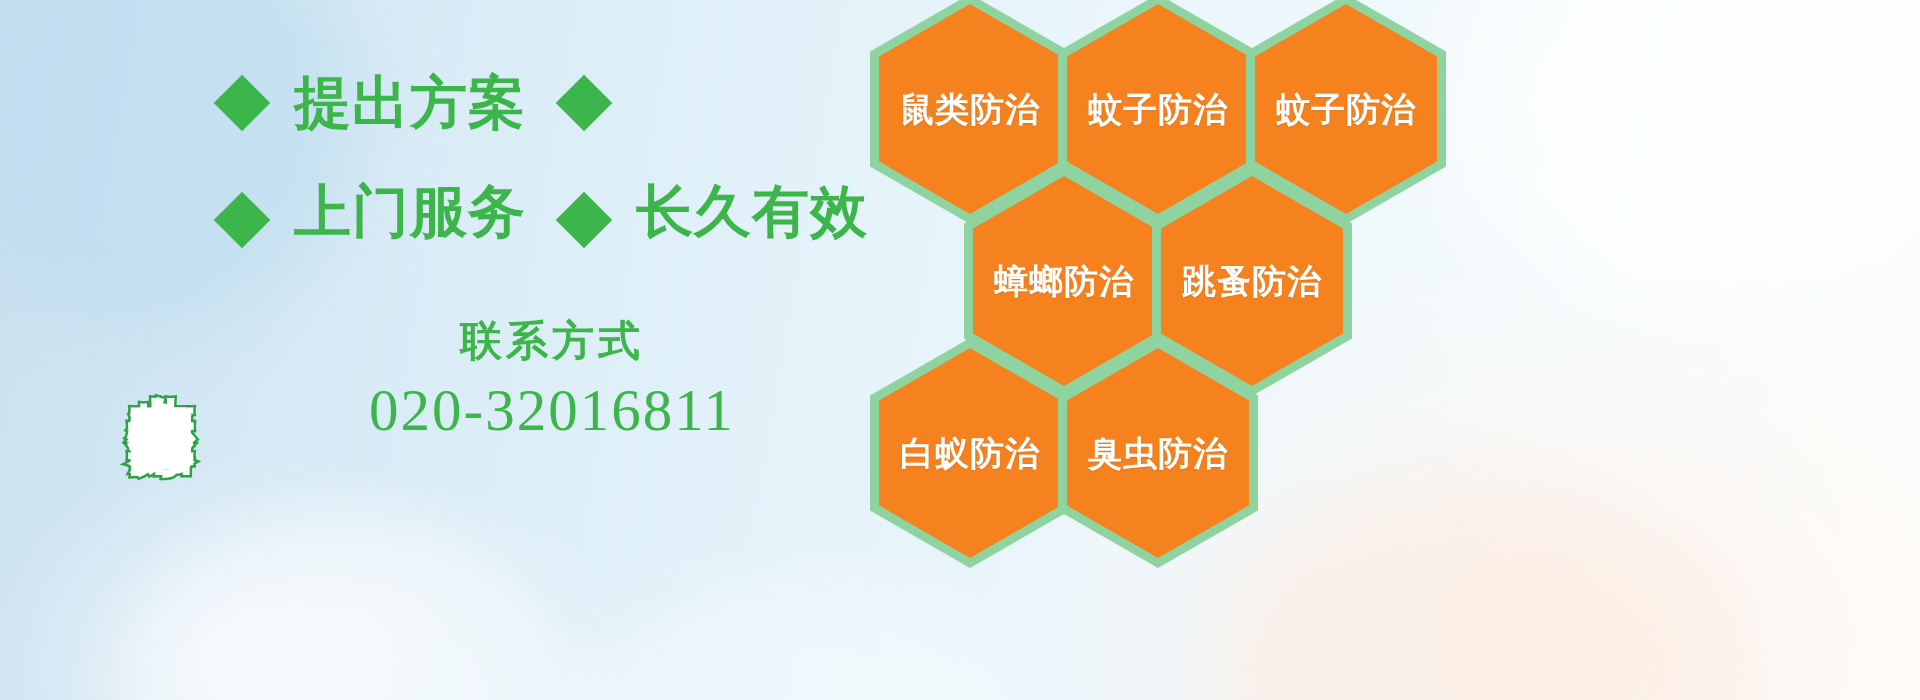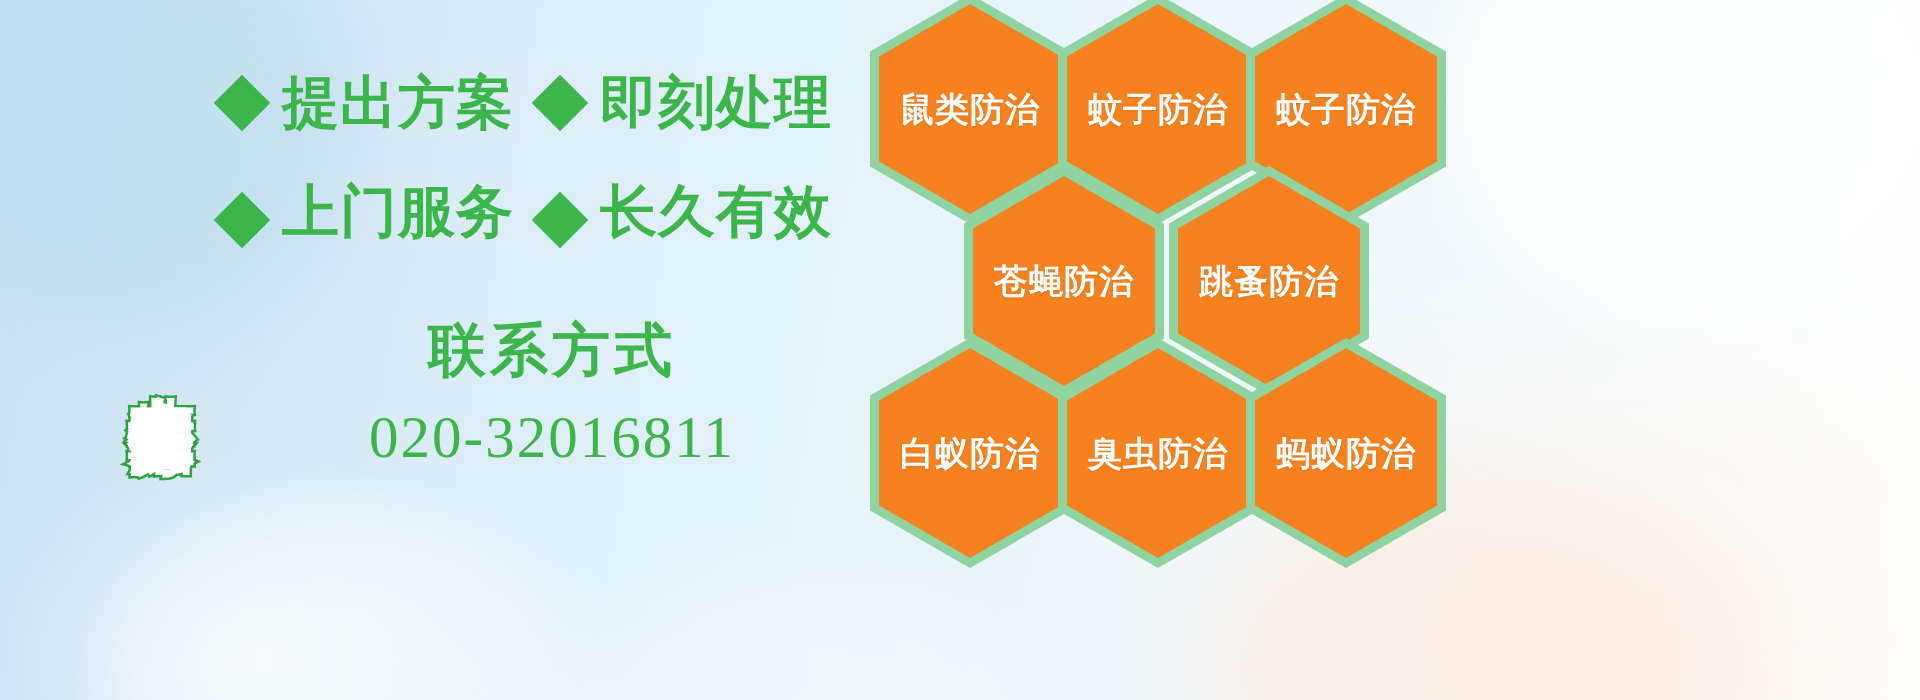--- a/index.html
+++ b/index.html
@@ -52,20 +52,21 @@
   }
   .feature-row {
     display:flex;
     align-items:center;
     color:#3cb54a;
     font-size:57px;
     font-weight:bold;
     letter-spacing:1px;
     line-height:1;
     white-space:nowrap;
+    gap:12px;
   }
   .feature-row + .feature-row { margin-top:52px;align-items:flex-end; }
   .diamond {
     display:inline-block;
     width:40px; height:40px;
     background:#3cb54a;
     transform:rotate(45deg);
     flex:0 0 auto;
     margin-right:20px;
   }
@@ -74,25 +75,25 @@
 
   
   .contact-block {
     position:absolute;
     left:222px; top:318px;
     width:660px;
     text-align:center;
     color:#3cb54a;
   }
   .contact-title {
-    font-size:58px;
+    font-size:42px;
     font-weight:bold;
     letter-spacing:4px;
     line-height:1.1;
-    margin-bottom:18px;
+    margin-bottom:9px;
   }
   .contact-phone {
     font-size:59px;
     font-weight:normal;
     letter-spacing:2px;
     line-height:1.28;
     font-family:Liberation Serif, serif;
   }
 
   
@@ -129,21 +130,21 @@
     line-height:1;
     text-shadow:0 1px 2px rgba(150,70,0,0.18);
   }
 
   
   .hex-0 { left:8px;   top:8px; }
   .hex-1 { left:196px; top:8px; }
   .hex-2 { left:384px; top:8px; }
   
   .hex-3 { left:102px; top:180px; }
-  .hex-4 { left:307px; top:180px; }
+  .hex-4 { left:290px; top:180px; }
   
   .hex-5 { left:8px;   top:352px; }
   .hex-6 { left:196px; top:352px; }
   .hex-7 { left:384px; top:352px; }
 </style>
 </head>
 <body>
 
 <div class="bg-layer">
   <span class="blob blob-a"></span>
@@ -154,21 +155,20 @@
 </div>
 
 <div class="vertical-title">专业有害生物防治服务</div>
 
 <div class="copy-block">
 
   <div class="feature-row">
     <span class="diamond"></span>
     <span class="feature-text">提出方案</span>
     <span class="diamond"></span>
-    <span class="feature-text last">即刻处理</span>
   </div>
 
   <div class="feature-row">
     <span class="diamond"></span>
     <span class="feature-text">上门服务</span>
     <span class="diamond"></span>
     <span class="feature-text last">长久有效</span>
   </div>
 
 </div>
@@ -193,21 +193,21 @@
   </div>
 
   <div class="hex hex-2">
     <div class="hex-inner">
       <span class="hex-label">蚊子防治</span>
     </div>
   </div>
 
   <div class="hex hex-3">
     <div class="hex-inner">
-      <span class="hex-label">苍蝇防治</span>
+      <span class="hex-label">蟑螂防治</span>
     </div>
   </div>
 
   <div class="hex hex-4">
     <div class="hex-inner">
       <span class="hex-label">跳蚤防治</span>
     </div>
   </div>
 
   <div class="hex hex-5">
@@ -215,19 +215,14 @@
       <span class="hex-label">白蚁防治</span>
     </div>
   </div>
 
   <div class="hex hex-6">
     <div class="hex-inner">
       <span class="hex-label">臭虫防治</span>
     </div>
   </div>
 
-  <div class="hex hex-7">
-    <div class="hex-inner">
-      <span class="hex-label">蚂蚁防治</span>
-    </div>
-  </div>
 
 </div>
 
 </body></html>

